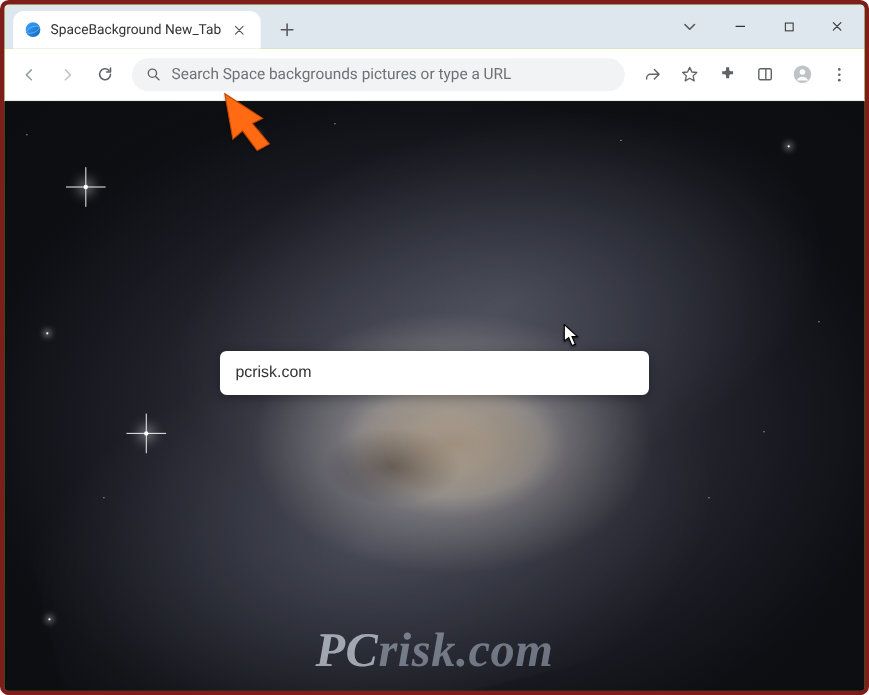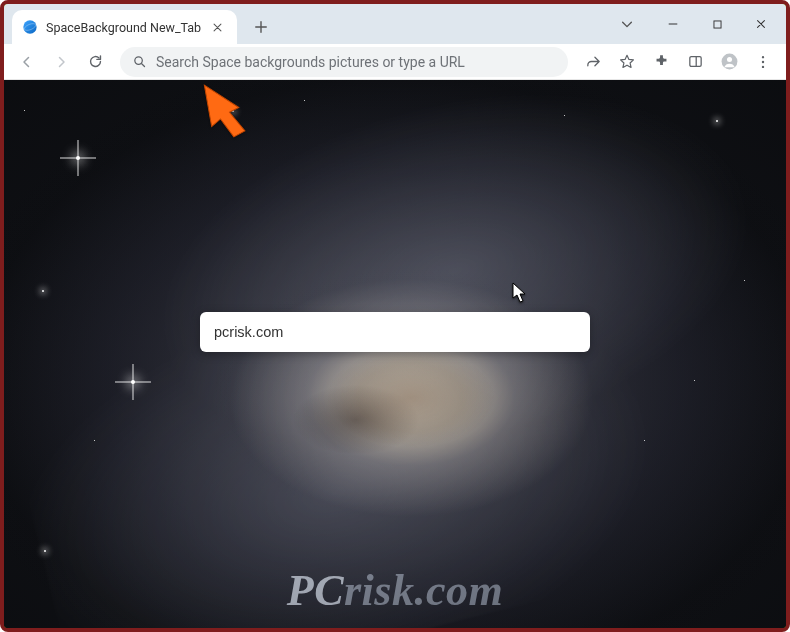--- a/index.html
+++ b/index.html
@@ -20,21 +20,21 @@
     .tab { display: flex; align-items: center; gap: 8px; background: #fff; height: 34px; padding: 0 12px 0 10px; border-top-left-radius: 10px; border-top-right-radius: 10px; min-width: 210px; font-size: 12.5px; color: #333; position: relative; }
     .tab .favicon { width: 16px; height: 16px; display: inline-flex; align-items: center; justify-content: center; }
     .tab .close { margin-left: auto; width: 16px; height: 16px; display: inline-flex; align-items: center; justify-content: center; color: #555; border-radius: 50%; }
     .new-tab { width: 28px; height: 28px; display: inline-flex; align-items: center; justify-content: center; margin-left: 10px; margin-bottom: 3px; border-radius: 50%; color: #444; }
 
     .window-controls { position: absolute; right: 4px; top: 0; height: 40px; display: flex; align-items: center; gap: 2px; }
     .win-btn { width: 42px; height: 30px; display: inline-flex; align-items: center; justify-content: center; color: #333; }
     .chevron-down { width: 34px; height: 30px; display: inline-flex; align-items: center; justify-content: center; color: #555; margin-right: 6px; }
 
     
-    .toolbar { height: 36px; background: #fff; border-bottom: 1px solid #e6e6e6; display: flex; align-items: center; padding: 5px 8px; gap: 4px; }
+    .toolbar { height: 48px; background: #fff; border-bottom: 1px solid #e6e6e6; display: flex; align-items: center; padding: 5px 8px; gap: 4px; }
     .nav-btn { width: 30px; height: 30px; display: inline-flex; align-items: center; justify-content: center; color: #9aa0a6; border-radius: 50%; }
     .nav-btn.enabled { color: #5f6368; }
     .omnibox { flex: 1; height: 30px; background: #f1f3f4; border-radius: 16px; display: flex; align-items: center; padding: 0 12px; gap: 8px; color: #5f6368; margin: 0 6px; }
     .omnibox .search-ico { width: 16px; height: 16px; flex: 0 0 16px; }
     .omnibox .placeholder { font-size: 14px; color: #6e7277; white-space: nowrap; overflow: hidden; text-overflow: ellipsis; }
     .toolbar-icon { width: 30px; height: 30px; display: inline-flex; align-items: center; justify-content: center; color: #5f6368; }
 
     
     .content { flex: 1; position: relative; overflow: hidden; background: #000; }
 

